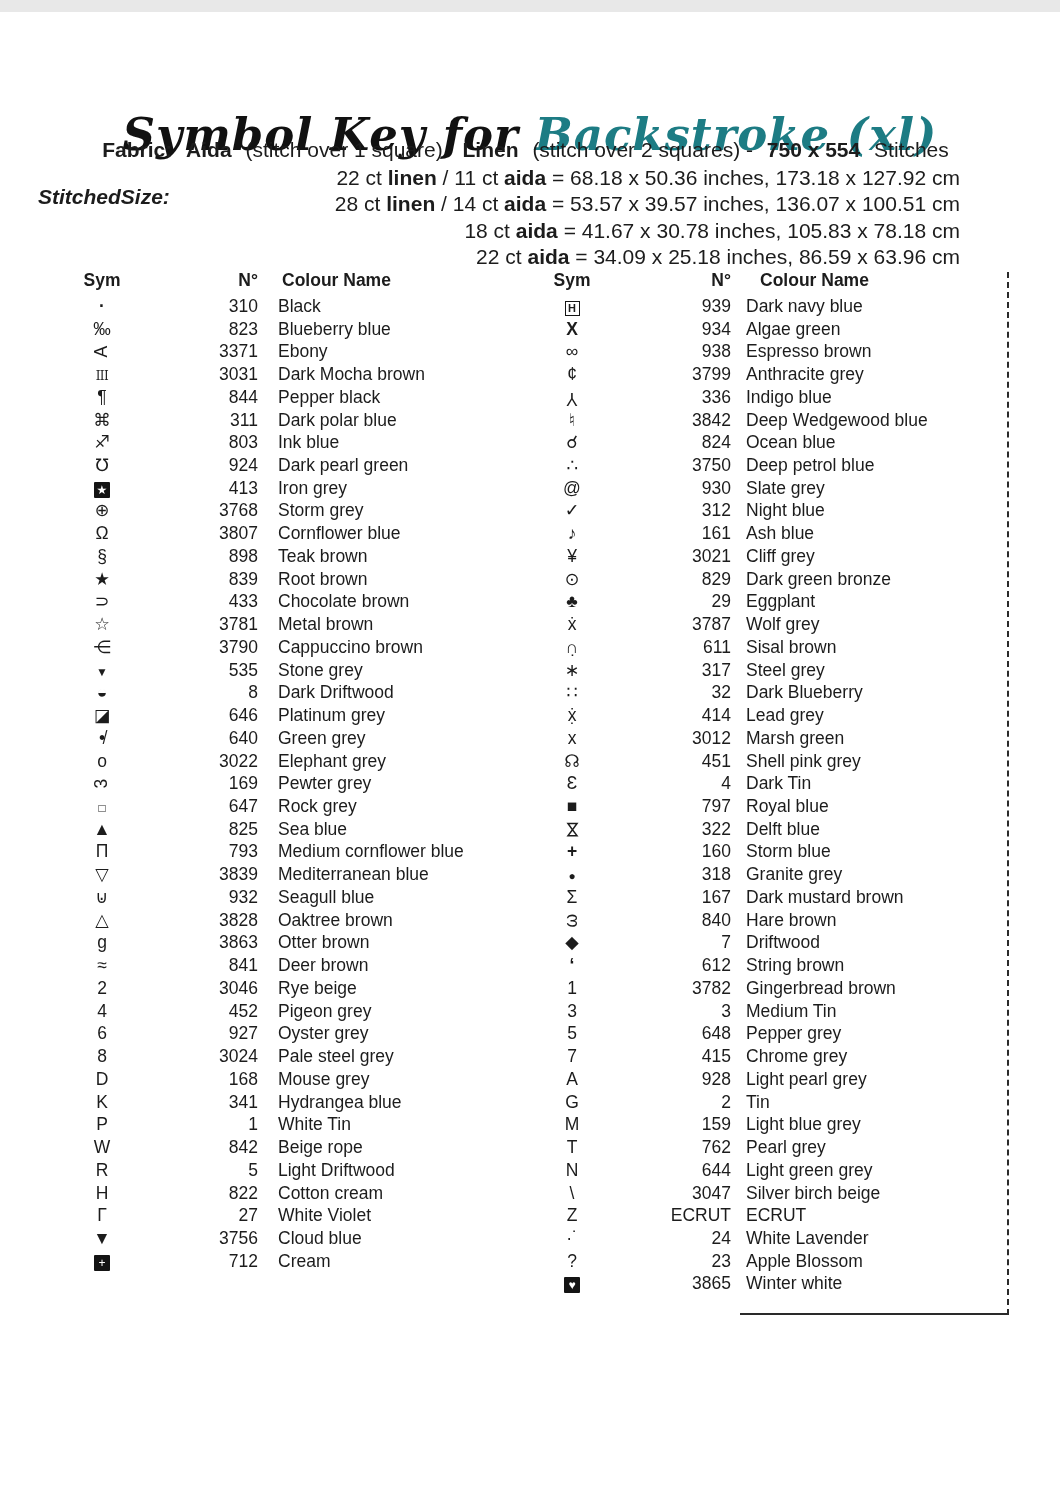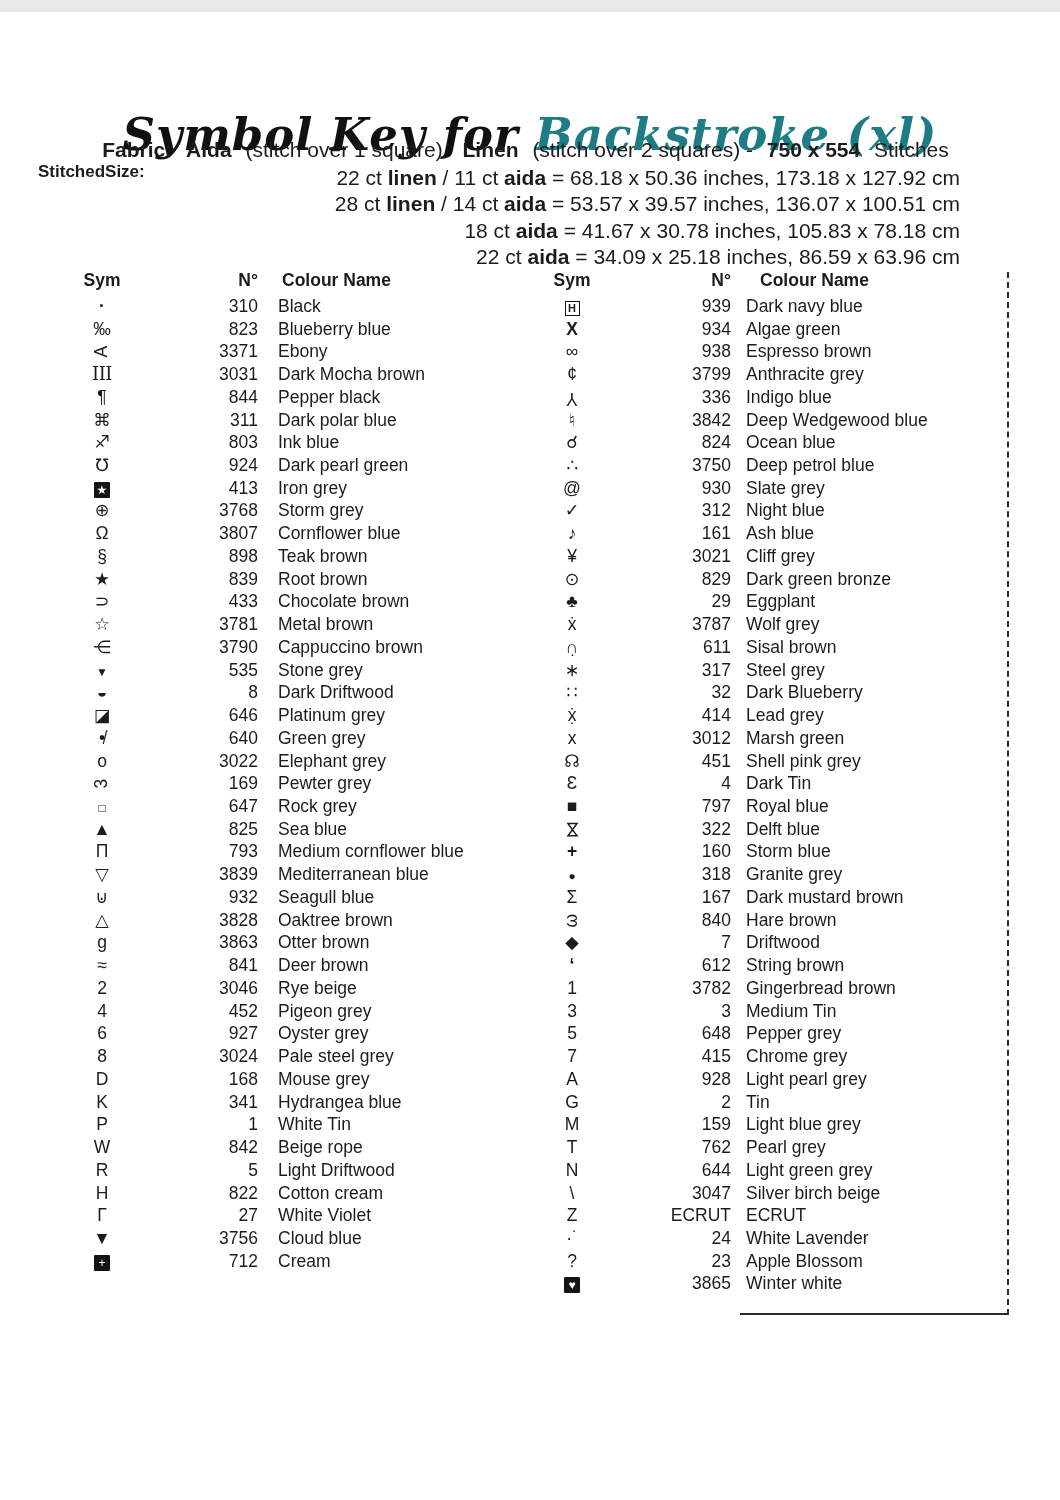--- a/index.html
+++ b/index.html
@@ -20,21 +20,21 @@
   .title .t-teal{color:#1d7c84;margin-left:16px;}
   
   .fabric{
     position:absolute;top:126px;left:46px;right:55px;
     font-size:21px;text-align:center;white-space:nowrap;
   }
   .fabric b{font-weight:bold;}
   .sp-s{margin-left:8px;} .sp-m{margin-left:14px;}
   
   .size-label{
-    position:absolute;top:150px;left:38px;font-size:17px;font-weight:bold;
+    position:absolute;top:173px;left:38px;font-size:21px;font-weight:bold;font-style:italic;
   }
   .size-lines{
     position:absolute;top:153px;left:170px;right:100px;
     font-size:21px;text-align:right;line-height:26.3px;
   }
   .size-lines b{font-weight:bold;}
   
   .tbl{position:absolute;top:258px;font-size:17.5px;}
   .tbl.left{left:62px;width:470px;}
   .tbl.right{left:538px;width:468px;}
@@ -51,21 +51,21 @@
   .h-n{text-align:right;}
   .tbl.left .h-name{padding-left:24px;}
   .tbl.right .h-name{padding-left:29px;}
   
   .sym-g{display:inline-block;transform-origin:50% 50%;line-height:1;}
   .rotm90{transform:rotate(-90deg);}
   .rot90{transform:rotate(90deg);}
   .rot180{transform:rotate(180deg);}
   .bold{font-weight:bold;}
   .sm{font-size:12px;}
-  .serif{font-family:"DejaVu Serif","Liberation Serif",serif;font-size:18px;letter-spacing:-0.5px;}
+  .serif{font-family:"DejaVu Serif","Liberation Serif",serif;font-size:12px;letter-spacing:-0.5px;}
   .tight{letter-spacing:-4px;padding-right:4px;}
   .invert{background:#141414;color:#fff;width:16px;height:16px;line-height:16px;
           font-size:12px;text-align:center;border-radius:1px;}
   .boxed{border:1.7px solid #141414;width:13px;height:13px;line-height:12px;
          font-size:11px;font-weight:bold;text-align:center;}
   
   .corner-border{
     position:absolute;top:260px;left:740px;width:267px;height:1041px;
     border-right:2px dashed #2a2a2a;border-bottom:2px solid #2a2a2a;
   }

